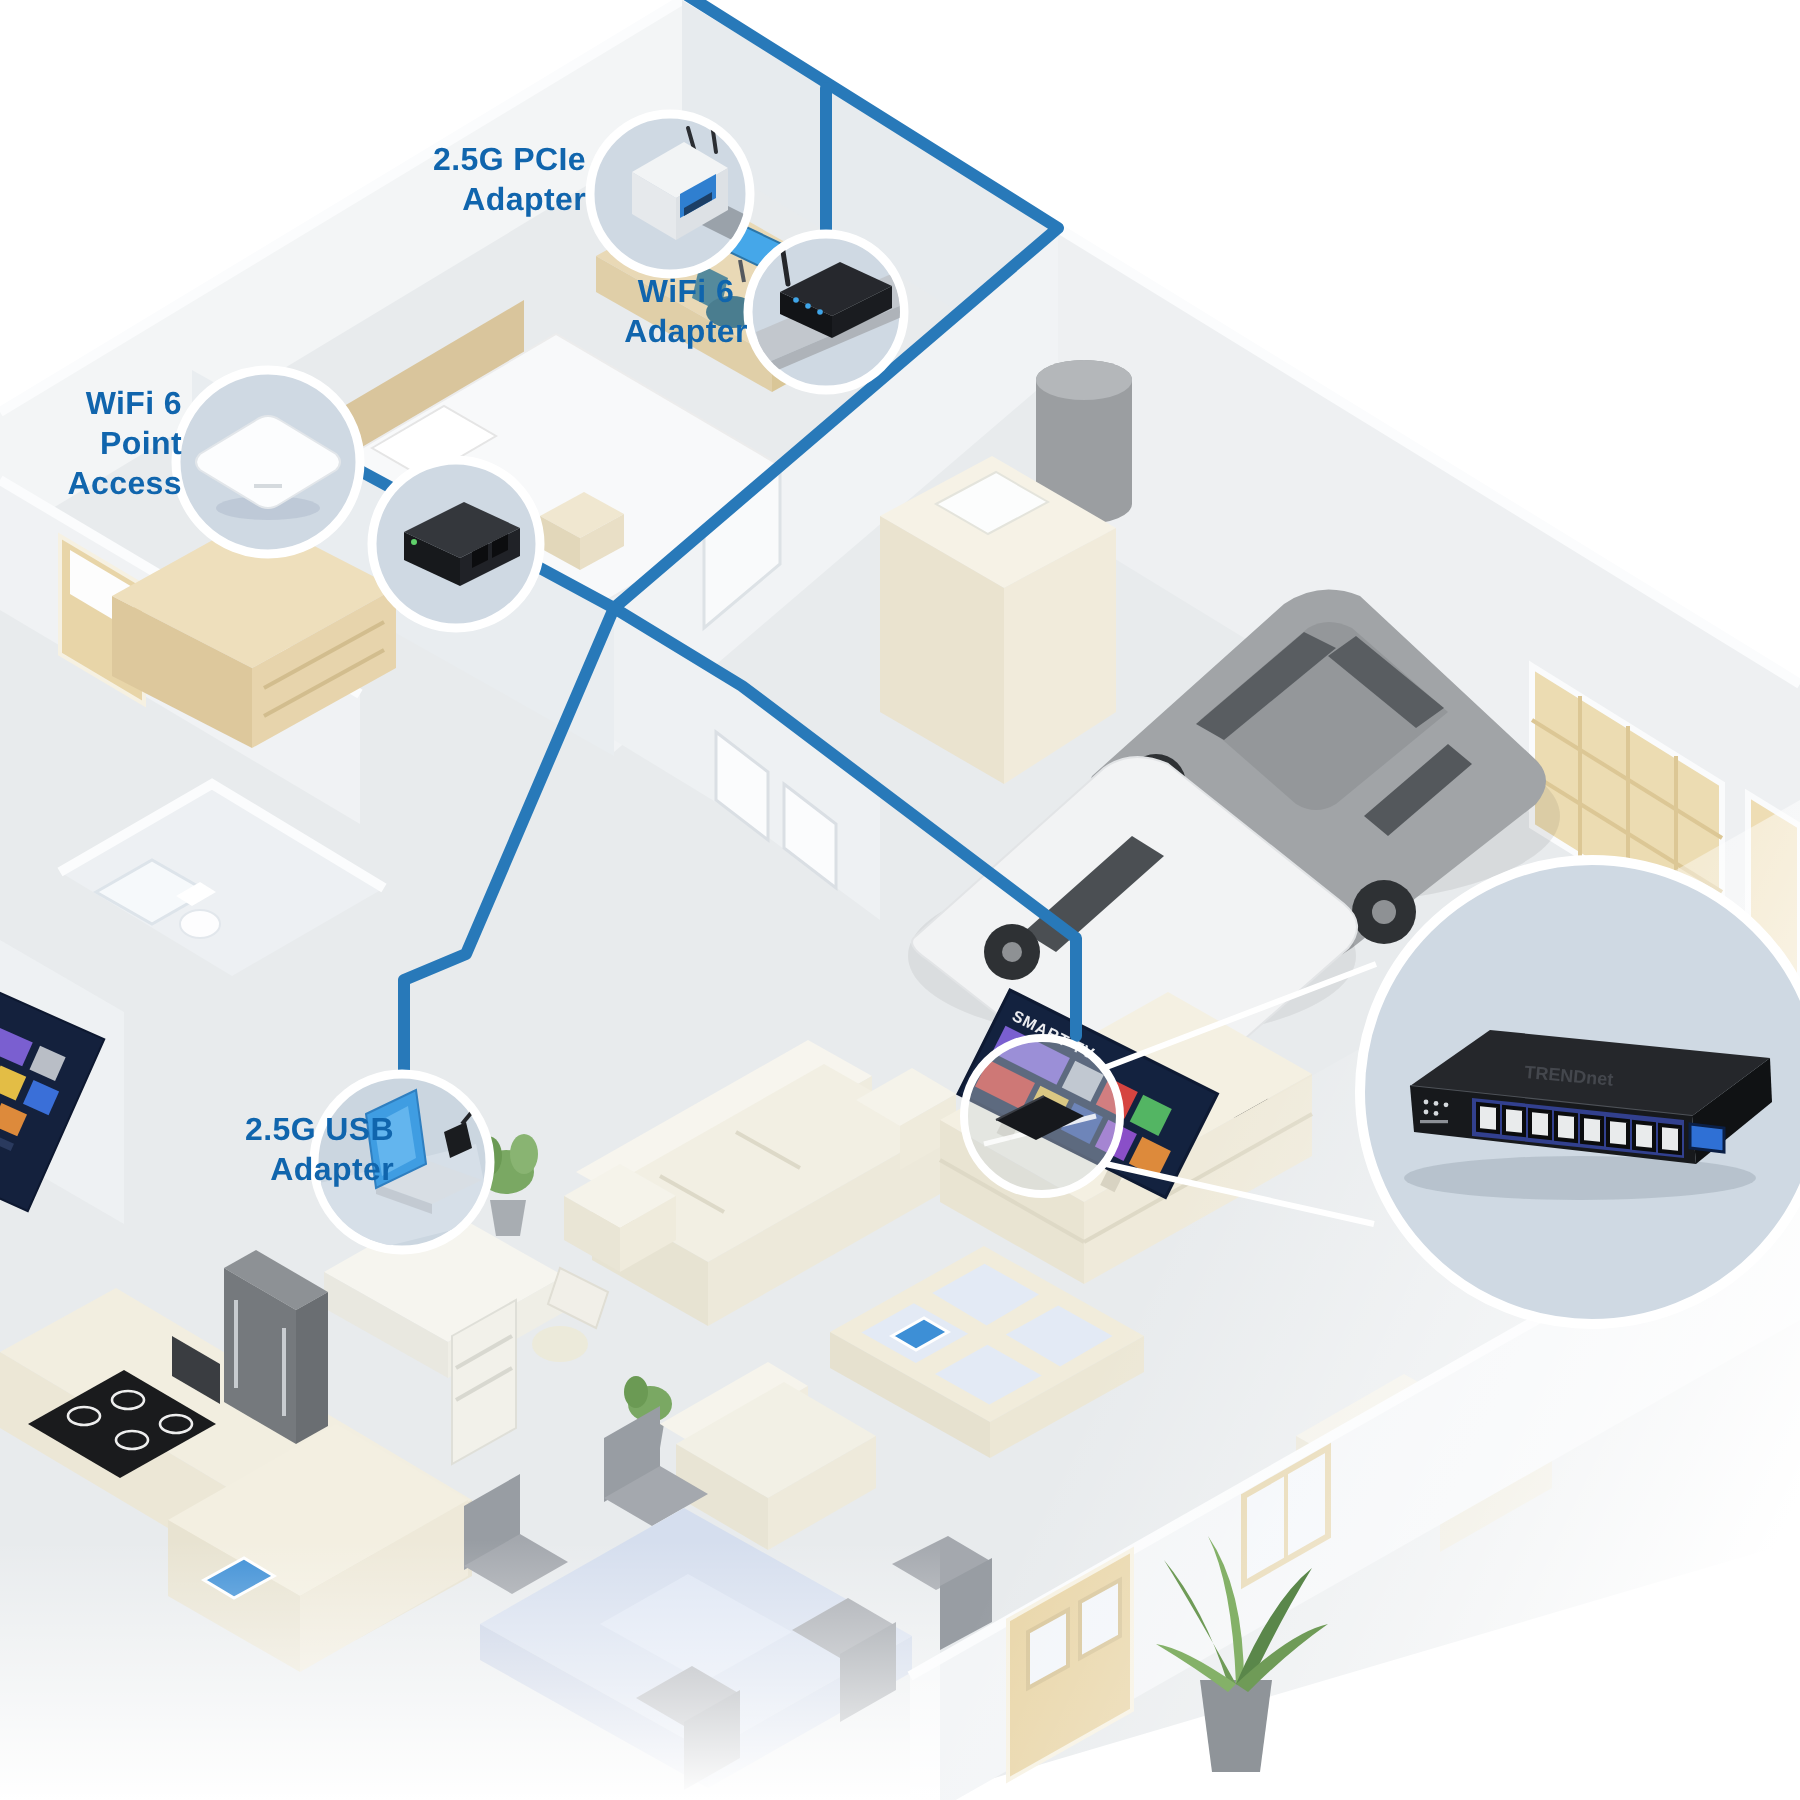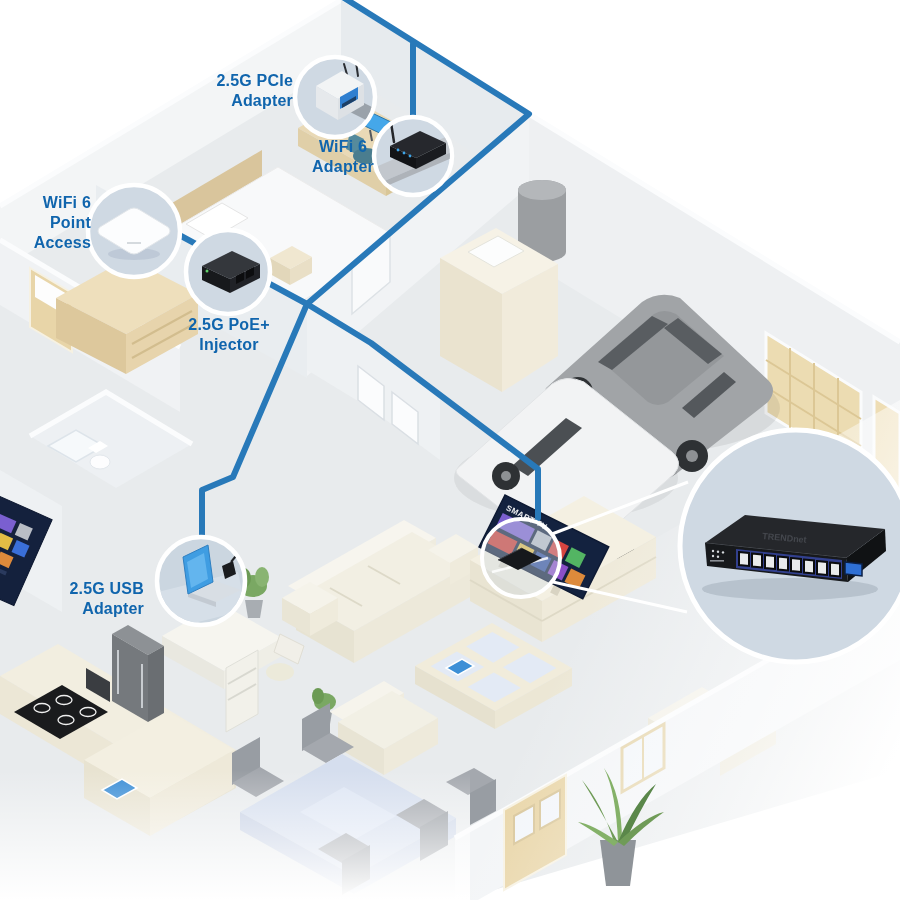--- a/index.html
+++ b/index.html
@@ -460,21 +460,17 @@
 </div>
 <div class="callout-label align-center" id="lbl-router" style="top:137px;left:287px;width:112px;">
   <span>WiFi 6</span>
   <span>Adapter</span>
 </div>
 <div class="callout-label align-right" id="lbl-ap" style="top:193px;right:809px;">
   <span>WiFi 6</span>
   <span>Point</span>
   <span>Access</span>
 </div>
-<div class="callout-label align-center" id="lbl-poe" style="top:315px;left:147px;width:164px;">
-  <span>2.5G PoE+</span>
-  <span>Injector</span>
-</div>
-<div class="callout-label align-right" id="lbl-usb" style="top:556px;right:756px;margin-top:23px;">
+<div class="callout-label align-right" id="lbl-usb" style="top:556px;right:703px;">
   <span>2.5G USB</span>
   <span>Adapter</span>
 </div>
 </div>
 
 </body></html>

